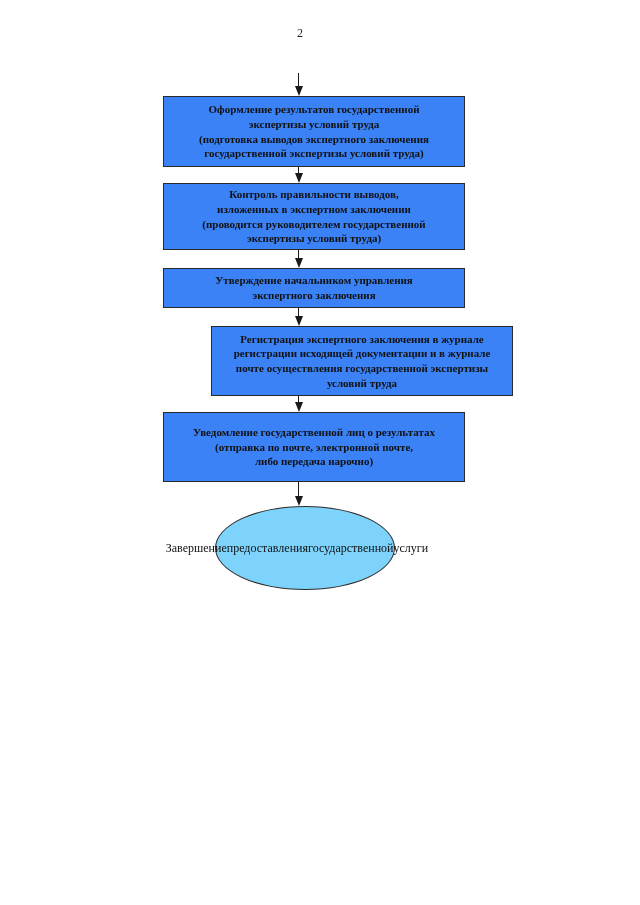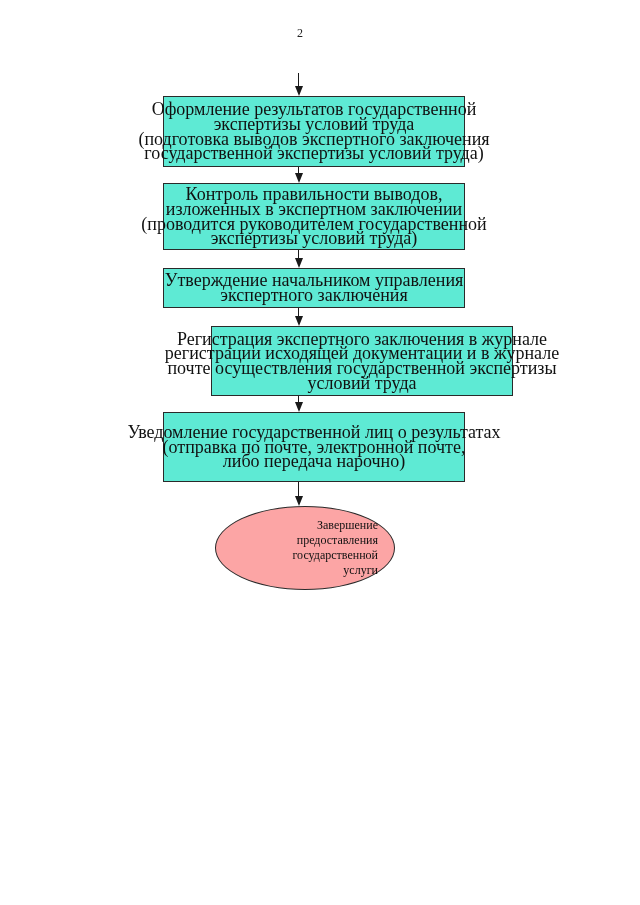--- a/index.html
+++ b/index.html
@@ -23,30 +23,31 @@
     width: 600px;
     text-align: center;
     font-size: 12px;
     color: #222222;
   }
   .flow-box {
     position: absolute;
     left: 163px;
     width: 302px;
     border: 1px solid #2a2a2a;
-    background: #5eead4;
+    background: #3b82f6;
     box-sizing: border-box;
     display: flex;
     flex-direction: column;
     align-items: center;
     justify-content: center;
     text-align: center;
-    font-size: 18px;
+    font-size: 11px;
     line-height: 14.6px;
     color: #111111;
+    font-weight: bold;
   }
   .flow-box .line { white-space: nowrap; }
   .box-1 { top: 96px;  height: 71px; }
   .box-2 { top: 183px; height: 67px; }
   .box-3 { top: 268px; height: 40px; }
   .box-4 { top: 326px; height: 70px; margin-left: 48px; }
   .box-5 { top: 412px; height: 70px; }
 
   .arrow {
     position: absolute;
@@ -76,25 +77,25 @@
   .arrow-5 { top: 482px; height: 24px; }
 
   .terminator {
     position: absolute;
     left: 215px;
     top: 506px;
     width: 180px;
     height: 84px;
     border: 1px solid #2a2a2a;
     border-radius: 50%;
-    background: #fca5a5;
+    background: #7dd3fc;
     box-sizing: border-box;
     display: flex;
-    flex-direction: column;
-    align-items: flex-end;
+    flex-direction: row;
+    align-items: center;
     justify-content: center;
     text-align: center;
     font-size: 12px;
     line-height: 15px;
     color: #111111;
     padding-right: 16px;
   }
   .terminator .line { white-space: nowrap; }
 </style>
 </head>

